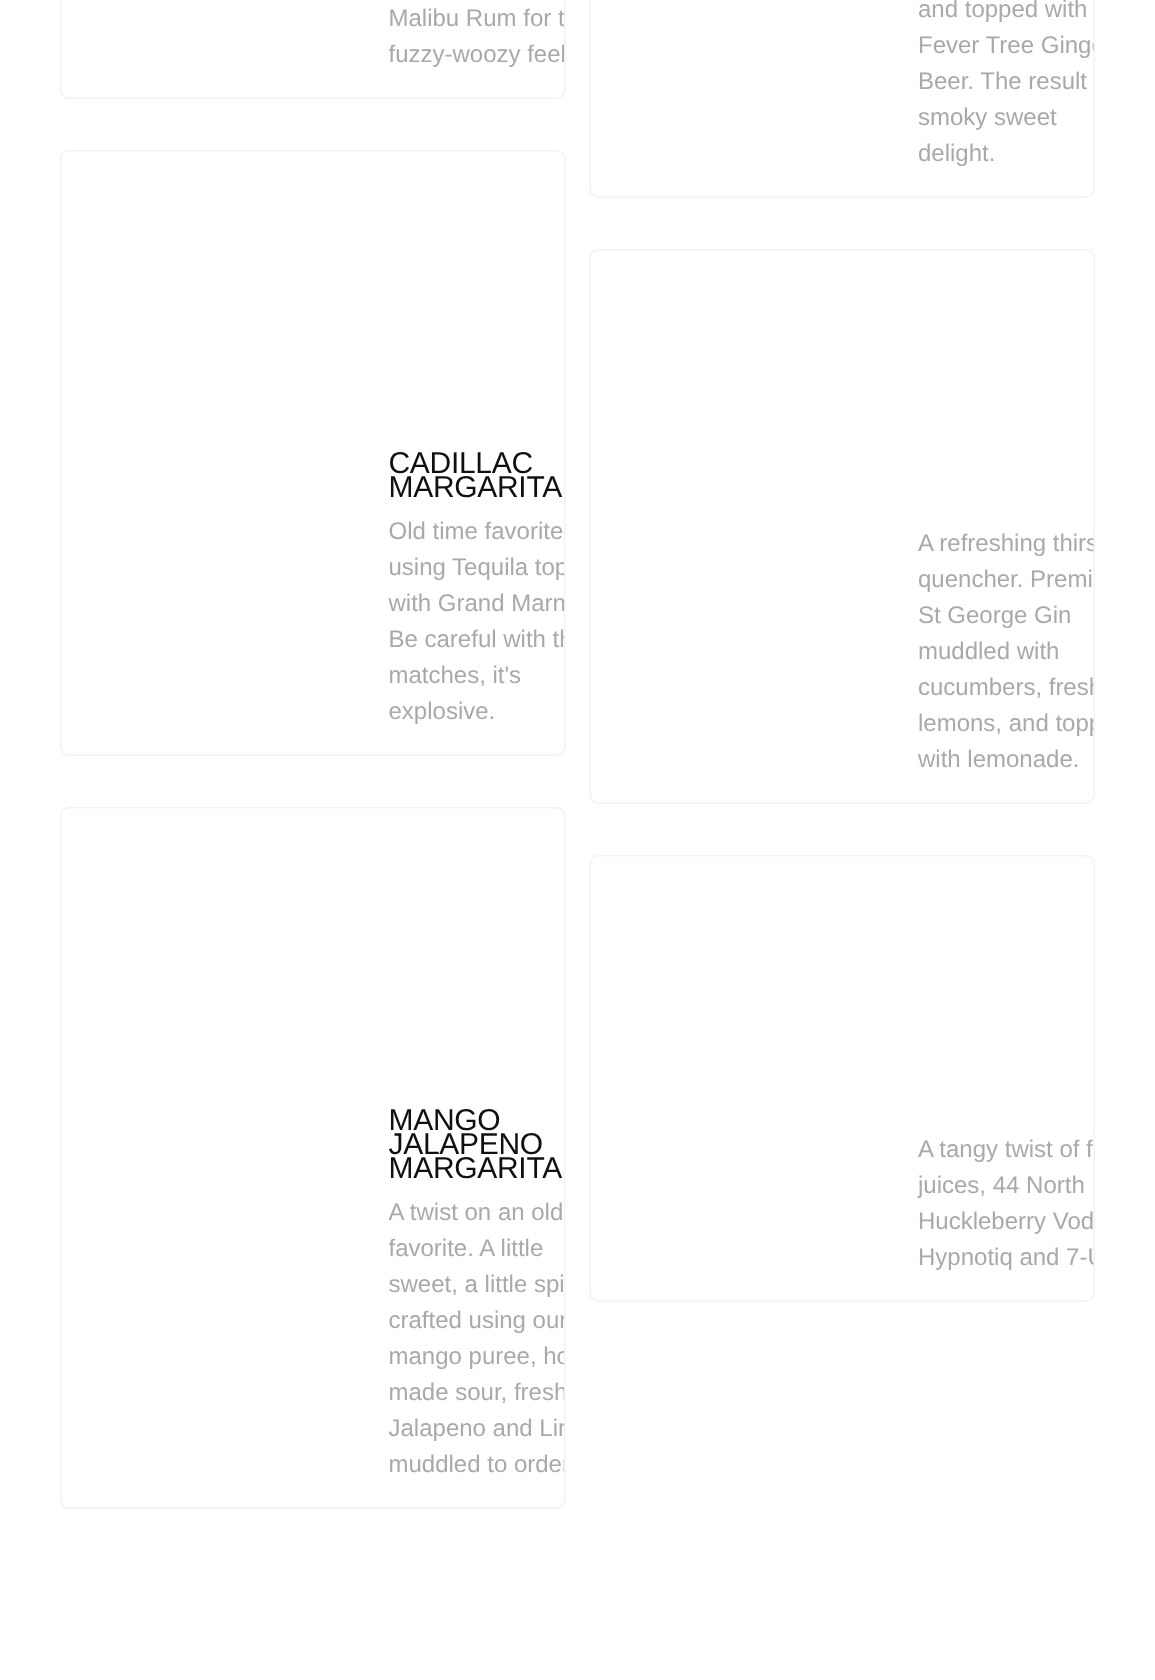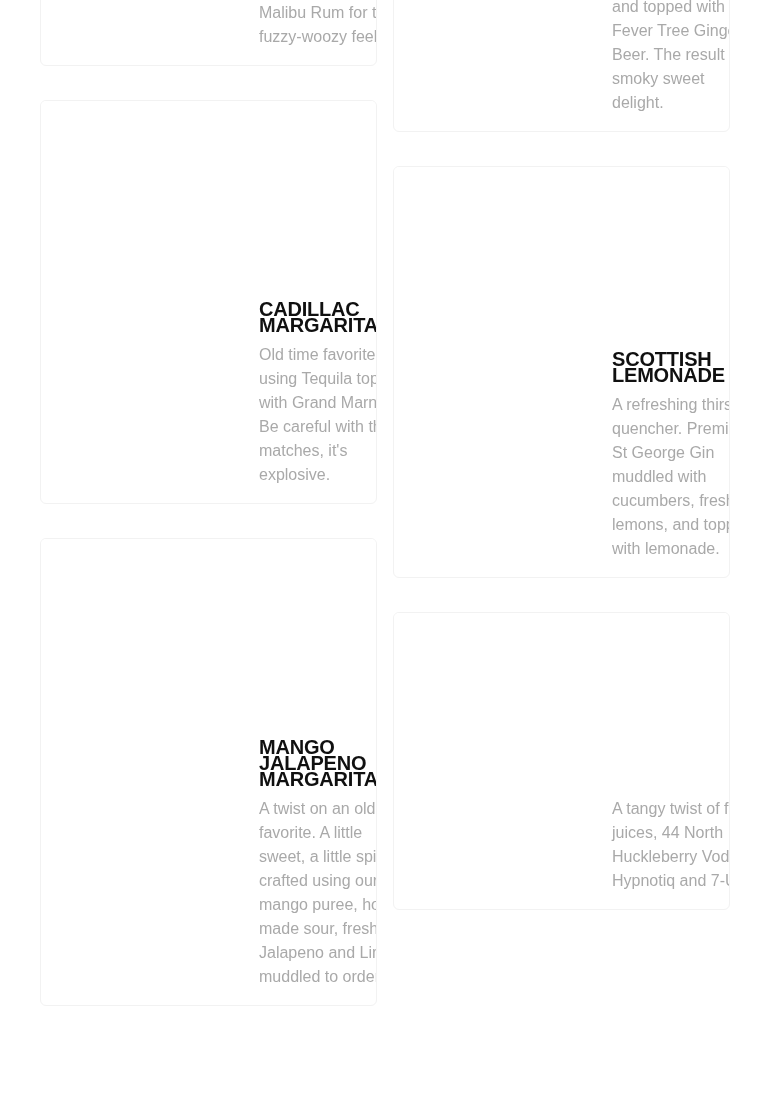--- a/index.html
+++ b/index.html
@@ -33,21 +33,21 @@
     padding-right:0;
     width:337px;
   }
   .card-media {
     width:337px;
     background:#ffffff;
   }
   .card-title {
     font-size:20px;
     line-height:16px;
-    font-weight:700;
+    font-weight:400;
     color:#101010;
     text-transform:uppercase;
     letter-spacing:-0.2px;
     white-space:nowrap;
     padding-bottom:10px;
   }
   .card-title .tline { display:block; }
   .card-desc {
     font-size:16px;
     line-height:24px;
@@ -95,24 +95,20 @@
   <div class="column column-right" id="col-right" style="top: -6px;">
       <div class="card">
         <div class="card-media" style="height: 0px;"></div>
         <div class="card-inner">
           <div class="card-desc">and topped with Fever Tree Ginger Beer. The result is a smoky sweet delight.</div>
         </div>
       </div>
       <div class="card">
         <div class="card-media" style="height: 184px;"></div>
         <div class="card-inner">
-          <div class="card-title">
-            <span class="tline">SCOTTISH</span>
-            <span class="tline">LEMONADE</span>
-          </div>
           <div class="card-desc">A refreshing thirst quencher. Premium St George Gin muddled with cucumbers, fresh lemons, and topped with lemonade.</div>
         </div>
       </div>
       <div class="card">
         <div class="card-media" style="height: 184px;"></div>
         <div class="card-inner">
           <div class="card-desc">A tangy twist of fruit juices, 44 North Huckleberry Vodka, Hypnotiq and 7-Up.</div>
         </div>
       </div>
     </div>

